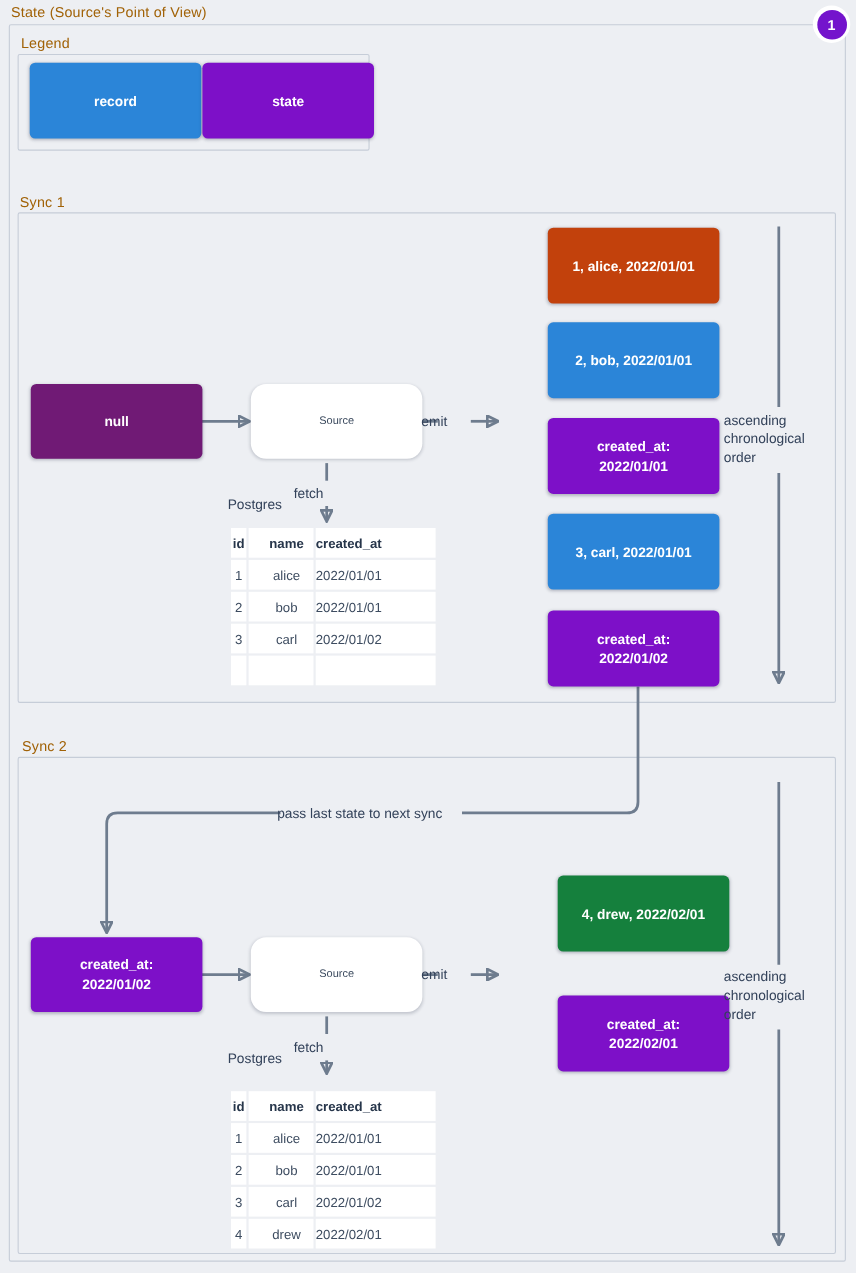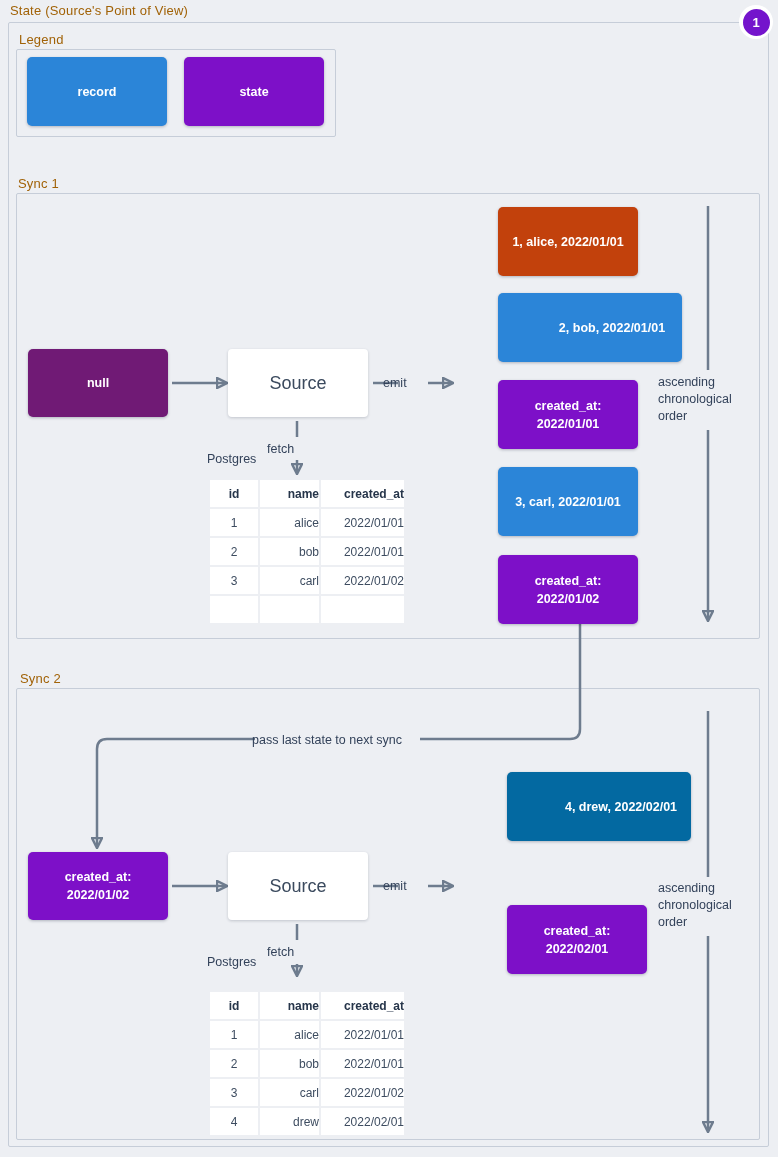--- a/index.html
+++ b/index.html
@@ -21,35 +21,35 @@
     position:absolute;
     font-size:13px;
     color:#a16207;
     letter-spacing:.2px;
     white-space:nowrap;
   }
   .arrows{position:absolute;left:0;top:0;}
   .arrows path{stroke:#6e7c8e;stroke-width:2.5;fill:none;}
   .node{
     position:absolute;
-    width:140px;height:69px;
+    width:156px;height:69px;
     border-radius:5px;
     display:flex;flex-direction:column;
     align-items:center;justify-content:center;
     text-align:center;
     color:#ffffff;
     font-size:12.5px;font-weight:bold;line-height:18px;
     box-shadow:0 1px 3px rgba(20,30,55,.28);
   }
   .node.src{
     background:#ffffff;
     color:#3b4a5e;
     font-weight:normal;
-    font-size:18px;
-    border-radius:4px;
+    font-size:10px;
+    border-radius:14px;
     box-shadow:0 1px 3px rgba(20,30,55,.20);
   }
   .tag{
     position:absolute;
     font-size:12.5px;
     color:#33425a;
     text-align:left;
     line-height:17px;
   }
   .tag.left{text-align:center;}
@@ -60,23 +60,23 @@
   }
   table.db th, table.db td{
     background:#ffffff;
     height:27px;
     padding:0;
     font-size:12px;
     vertical-align:middle;
   }
   table.db th{color:#26354a;font-weight:bold;}
   table.db td{color:#3d4c60;}
-  .c-id{width:48px;text-align:center;}
-  .c-name{width:49px;text-align:right;padding-left:10px !important;}
-  .c-date{width:83px;text-align:right;}
+  .c-id{width:14px;text-align:center;}
+  .c-name{width:49px;text-align:center;padding-left:10px !important;}
+  .c-date{width:109px;text-align:left;}
   .badge-ring{
     position:absolute;left:739px;top:5px;
     width:34px;height:34px;border-radius:50%;
     background:#ffffff;
     z-index:5;
   }
   .badge{
     position:absolute;left:3.5px;top:3.5px;
     width:27px;height:27px;border-radius:50%;
     display:flex;align-items:center;justify-content:center;
@@ -174,21 +174,21 @@
       <td class="c-name"></td>
       <td class="c-date"></td>
     </tr>
   </tbody>
     </table>
 
   <div class="node" style="left: 498px; top: 207px; background: #c2410c;">
     <span>1, alice, 2022/01/01</span>
     <span></span>
   </div>
-  <div class="node" style="left: 498px; top: 293px; background: rgb(43, 133, 216); padding-left: 44px;">
+  <div class="node" style="left: 498px; top: 293px; background: rgb(43, 133, 216);">
     <span>2, bob, 2022/01/01</span>
     <span></span>
   </div>
   <div class="node" style="left: 498px; top: 380px; background: rgb(125, 16, 200);">
     <span>created_at:</span>
     <span>2022/01/01</span>
   </div>
   <div class="node" style="left: 498px; top: 467px; background: rgb(43, 133, 216);">
     <span>3, carl, 2022/01/01</span>
     <span></span>
@@ -235,21 +235,21 @@
       <td class="c-date">2022/01/02</td>
     </tr>
     <tr>
       <td class="c-id">4</td>
       <td class="c-name">drew</td>
       <td class="c-date">2022/02/01</td>
     </tr>
   </tbody>
     </table>
 
-  <div class="node" style="left: 507px; top: 772px; background: #0369a1; padding-left: 44px;">
+  <div class="node" style="left: 507px; top: 796px; background: #15803d;">
     <span>4, drew, 2022/02/01</span>
     <span></span>
   </div>
   <div class="node" style="left: 507px; top: 905px; background: rgb(125, 16, 200);">
     <span>created_at:</span>
     <span>2022/02/01</span>
   </div>
   <div class="tag" style="left:658px;top:880px;width:100px">ascending chronological order</div>
 
 </div>

